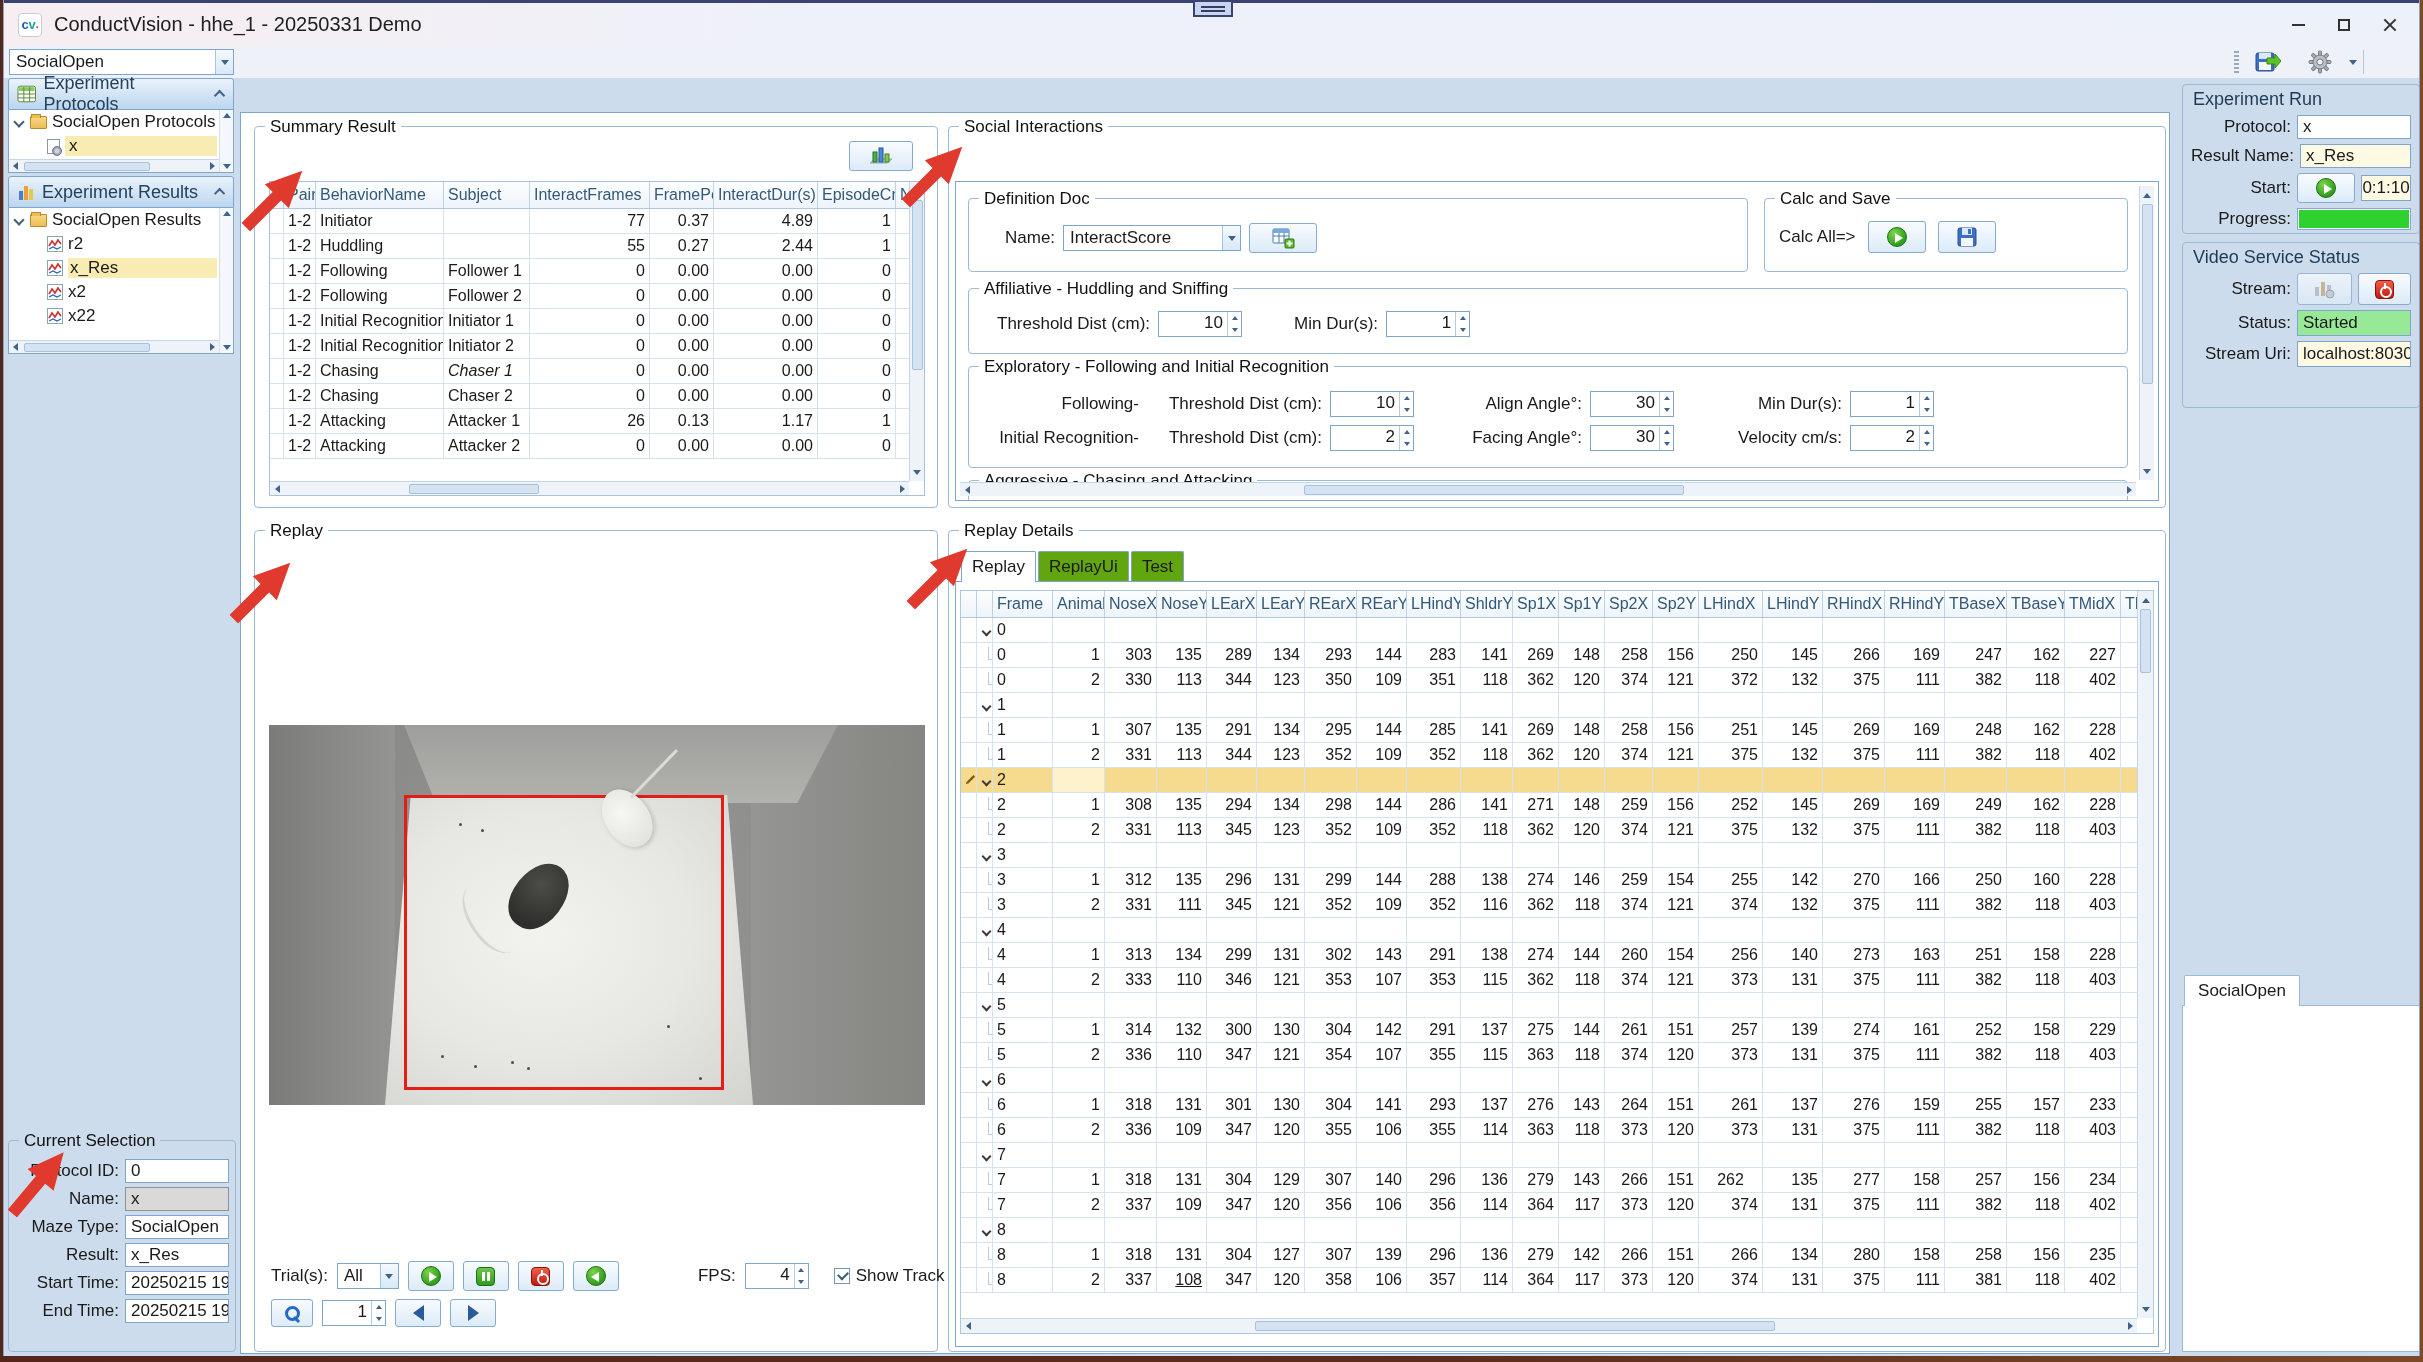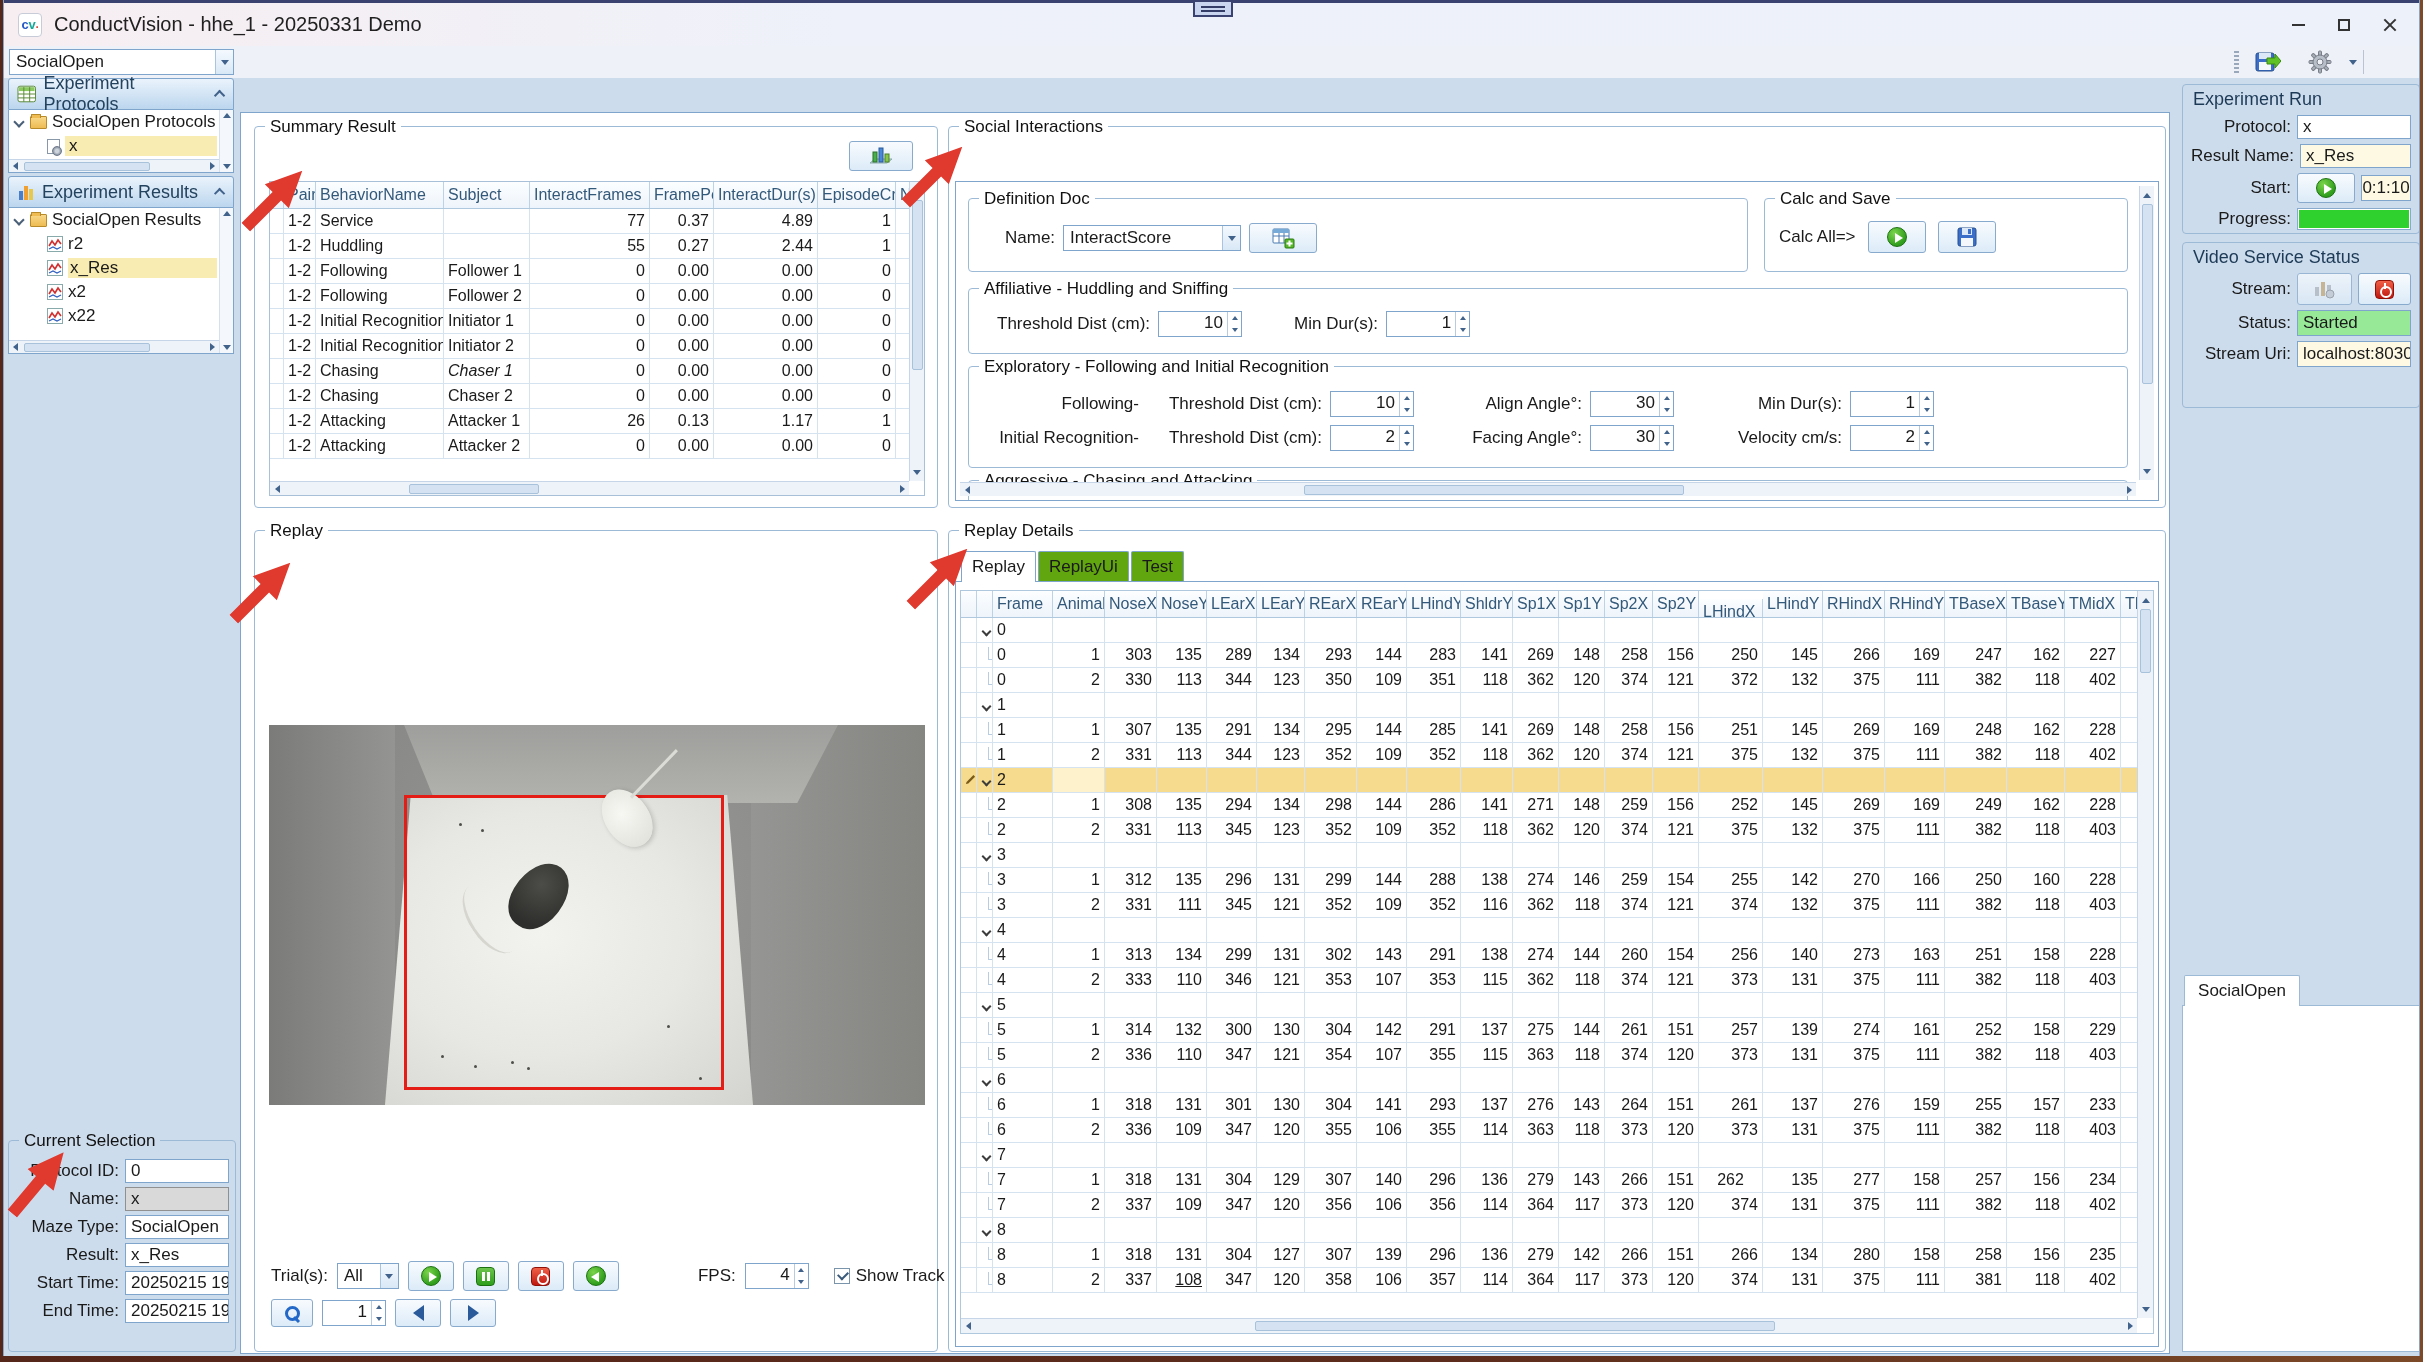--- a/index.html
+++ b/index.html
@@ -393,21 +393,21 @@
             <div class="tcell " style="flex: 0 0 86px;">Subject</div>
             <div class="tcell " style="flex: 0 0 120px;">InteractFrames</div>
             <div class="tcell " style="flex: 0 0 64px;">FramePct</div>
             <div class="tcell " style="flex: 0 0 104px;">InteractDur(s)</div>
             <div class="tcell " style="flex: 0 0 78px;">EpisodeCnt</div>
             <div class="tcell " style="flex: 0 0 15px;">N</div>
           </div>
           <div class="trow">
             <div class="tcell " style="flex: 0 0 14px;"></div>
             <div class="tcell " style="flex: 0 0 32px;">1-2</div>
-            <div class="tcell " style="flex: 0 0 128px;">Service</div>
+            <div class="tcell " style="flex: 0 0 128px;">Initiator</div>
             <div class="tcell " style="flex: 0 0 86px;"></div>
             <div class="tcell num" style="flex: 0 0 120px;">77</div>
             <div class="tcell num" style="flex: 0 0 64px;">0.37</div>
             <div class="tcell num" style="flex: 0 0 104px;">4.89</div>
             <div class="tcell num" style="flex: 0 0 78px;">1</div>
             <div class="tcell " style="flex: 0 0 15px;"></div>
           </div>
           <div class="trow">
             <div class="tcell " style="flex: 0 0 14px;"></div>
             <div class="tcell " style="flex: 0 0 32px;">1-2</div>
@@ -831,21 +831,21 @@
               <div class="tcell " style="flex: 0 0 50px;">LEarX</div>
               <div class="tcell " style="flex: 0 0 48px;">LEarY</div>
               <div class="tcell " style="flex: 0 0 52px;">REarX</div>
               <div class="tcell " style="flex: 0 0 50px;">REarY</div>
               <div class="tcell " style="flex: 0 0 54px;">LHindY</div>
               <div class="tcell " style="flex: 0 0 52px;">ShldrY</div>
               <div class="tcell " style="flex: 0 0 46px;">Sp1X</div>
               <div class="tcell " style="flex: 0 0 46px;">Sp1Y</div>
               <div class="tcell " style="flex: 0 0 48px;">Sp2X</div>
               <div class="tcell " style="flex: 0 0 46px;">Sp2Y</div>
-              <div class="tcell " style="flex: 0 0 64px; margin-top: 8px;">LHindX</div>
+              <div class="tcell " style="flex: 0 0 64px;">LHindX</div>
               <div class="tcell " style="flex: 0 0 60px;">LHindY</div>
               <div class="tcell " style="flex: 0 0 62px;">RHindX</div>
               <div class="tcell " style="flex: 0 0 60px;">RHindY</div>
               <div class="tcell " style="flex: 0 0 62px;">TBaseX</div>
               <div class="tcell " style="flex: 0 0 58px;">TBaseY</div>
               <div class="tcell " style="flex: 0 0 56px;">TMidX</div>
               <div class="tcell " style="flex: 0 0 18px;">TM</div>
             </div>
             <div class="trow grow">
               <div class="tcell " style="flex: 0 0 16px;"></div>

